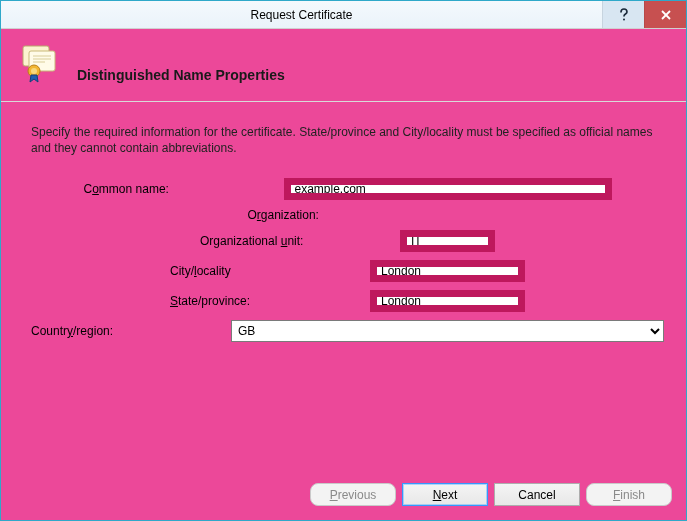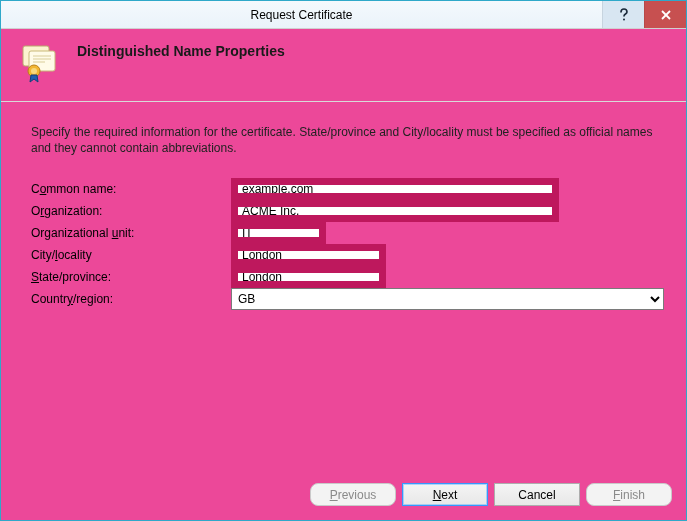--- a/index.html
+++ b/index.html
@@ -42,21 +42,21 @@
     display: flex;
     align-items: center;
     justify-content: center;
     border-left: 1px solid rgba(0,0,0,0.08);
   }
   .btn-help { background: #d8e6f2; }
   .btn-close { background: #c75050; }
   .btn-close .x-line { stroke: #fff; }
   .header {
     display: flex;
-    align-items: flex-start;
+    align-items: flex-end;
     padding: 14px 26px 18px 18px;
     gap: 18px;
   }
   .header-icon {
     width: 40px; height: 40px;
     flex-shrink: 0;
   }
   .header-title {
     font-size: 14px;
     font-weight: 600;
@@ -72,20 +72,22 @@
     padding: 22px 22px 10px 30px;
   }
   .intro {
     color: #222;
     line-height: 1.35;
     margin-bottom: 22px;
   }
   .form-row {
     display: flex;
     align-items: center;
+    margin-bottom: 8px;
+    justify-content: center;
   }
   .form-label {
     width: 200px;
     flex-shrink: 0;
   }
   .form-label .ul { text-decoration: underline; }
   .txt {
     height: 22px;
     border: 7px solid #be185d;
     padding: 2px 4px;
@@ -177,21 +179,20 @@
   <div class="content">
     <div class="intro">Specify the required information for the certificate. State/province and City/locality must be specified as official names and they cannot contain abbreviations.</div>
 
     <div class="form-row">
       <div class="form-label"><span>C</span><span class="ul">o</span><span>mmon name:</span></div>
       <input class="txt txt-w1" type="text" value="example.com" style="">
     </div>
 
     <div class="form-row">
       <div class="form-label"><span>O</span><span class="ul">r</span><span>ganization:</span></div>
-      <input class="txt txt-w1" type="text" value="ACME Inc." style="">
     </div>
 
     <div class="form-row">
       <div class="form-label"><span>Organizational </span><span class="ul">u</span><span>nit:</span></div>
       <input class="txt txt-w2" type="text" value="IT" style="">
     </div>
 
     <div class="form-row">
       <div class="form-label"><span>City/</span><span class="ul">l</span><span>ocality</span></div>
       <input class="txt txt-w3" type="text" value="London" style="">

